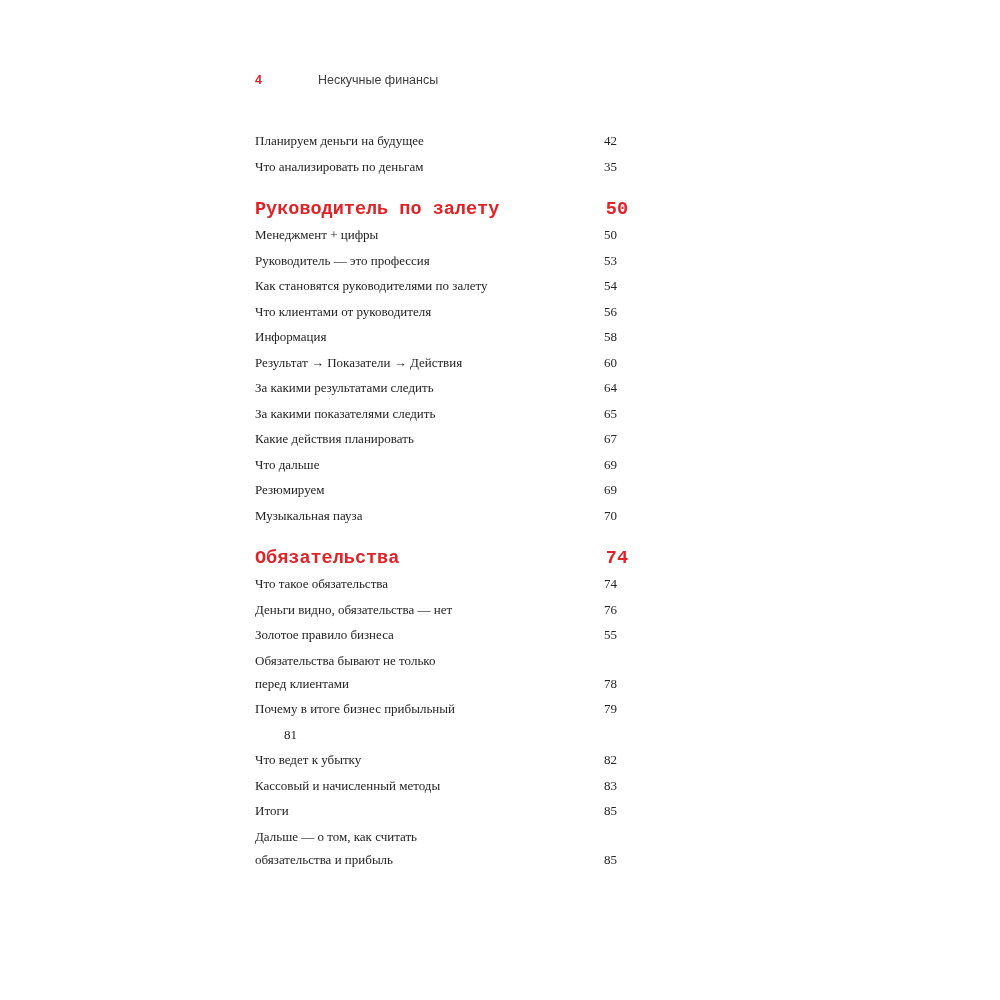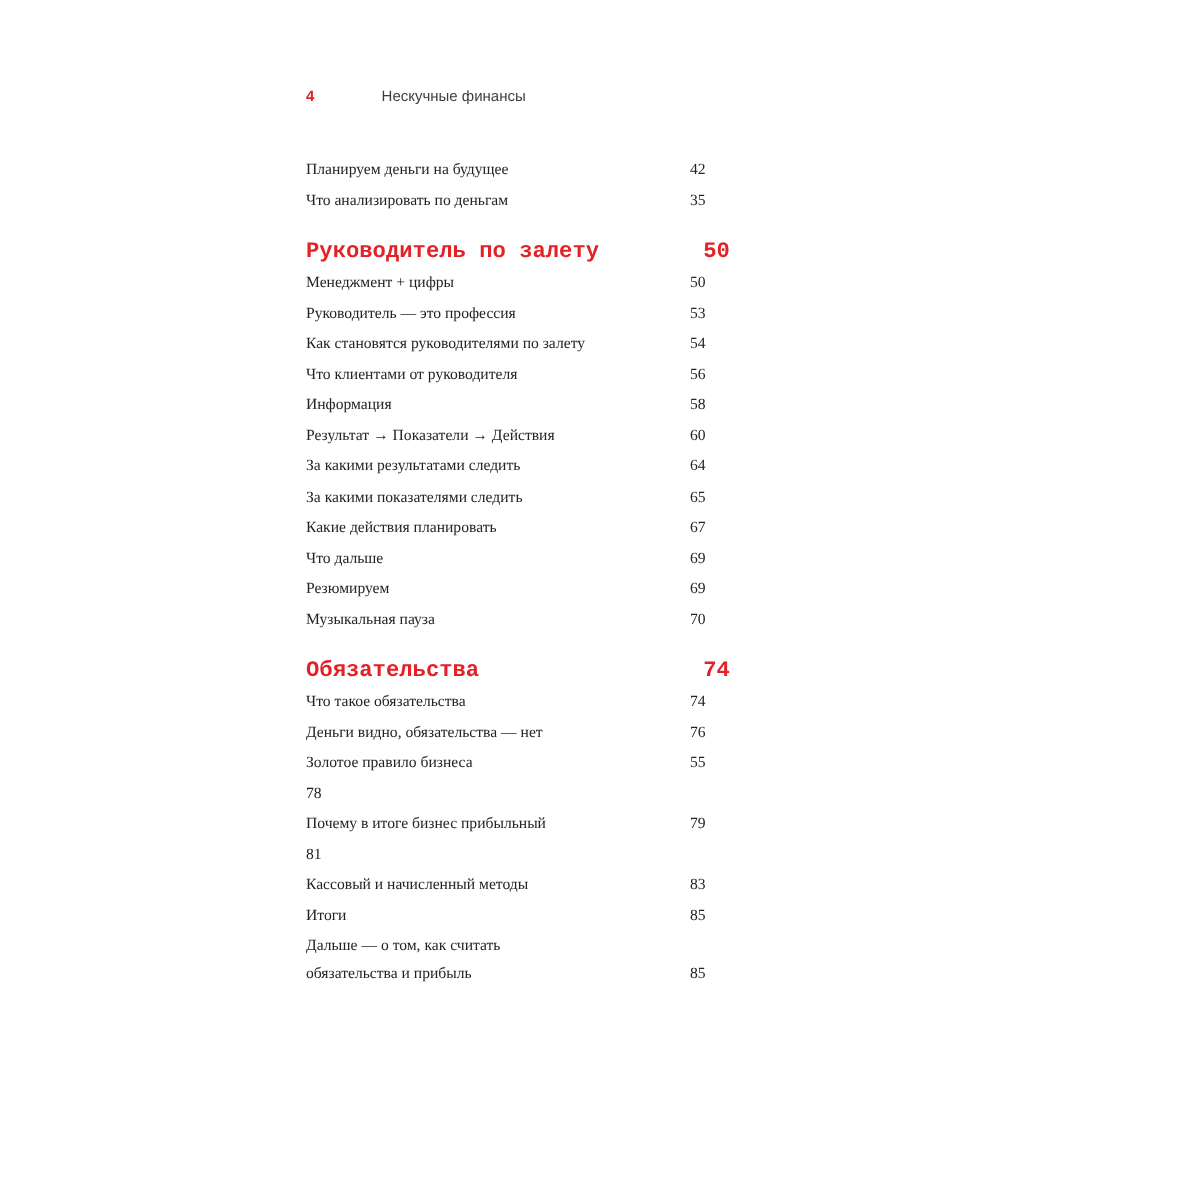--- a/index.html
+++ b/index.html
@@ -57,20 +57,21 @@
     margin-bottom: 2.5px;
   }
   .e-title {
     flex: 1;
     max-width: 320px;
     white-space: pre-line;
   }
   .e-page, .h-page {
     flex: none;
     width: 42px;
+    text-align: right;
   }
 </style>
 </head>
 <body>
 
 <div class="sheet">
   <header class="page-header">
     <span class="pg-num">4</span>
     <span class="running">Нескучные финансы</span>
   </header>
@@ -151,28 +152,34 @@
   </div>
         <div class="entry-row">
     <span class="e-title">Деньги видно, обязательства — нет</span>
     <span class="e-page">76</span>
   </div>
         <div class="entry-row">
     <span class="e-title">Золотое правило бизнеса</span>
     <span class="e-page">55</span>
   </div>
         <div class="entry-row">
+    <span class="e-title">Обязательства бывают не только
+перед клиентами</span>
     <span class="e-page">78</span>
   </div>
         <div class="entry-row">
     <span class="e-title">Почему в итоге бизнес прибыльный</span>
     <span class="e-page">79</span>
   </div>
         <div class="entry-row">
     <span class="e-page">81</span>
+  </div>
+        <div class="entry-row">
+    <span class="e-title">Что ведет к убытку</span>
+    <span class="e-page">82</span>
   </div>
         <div class="entry-row">
     <span class="e-title">Кассовый и начисленный методы</span>
     <span class="e-page">83</span>
   </div>
         <div class="entry-row">
     <span class="e-title">Итоги</span>
     <span class="e-page">85</span>
   </div>
         <div class="entry-row">

